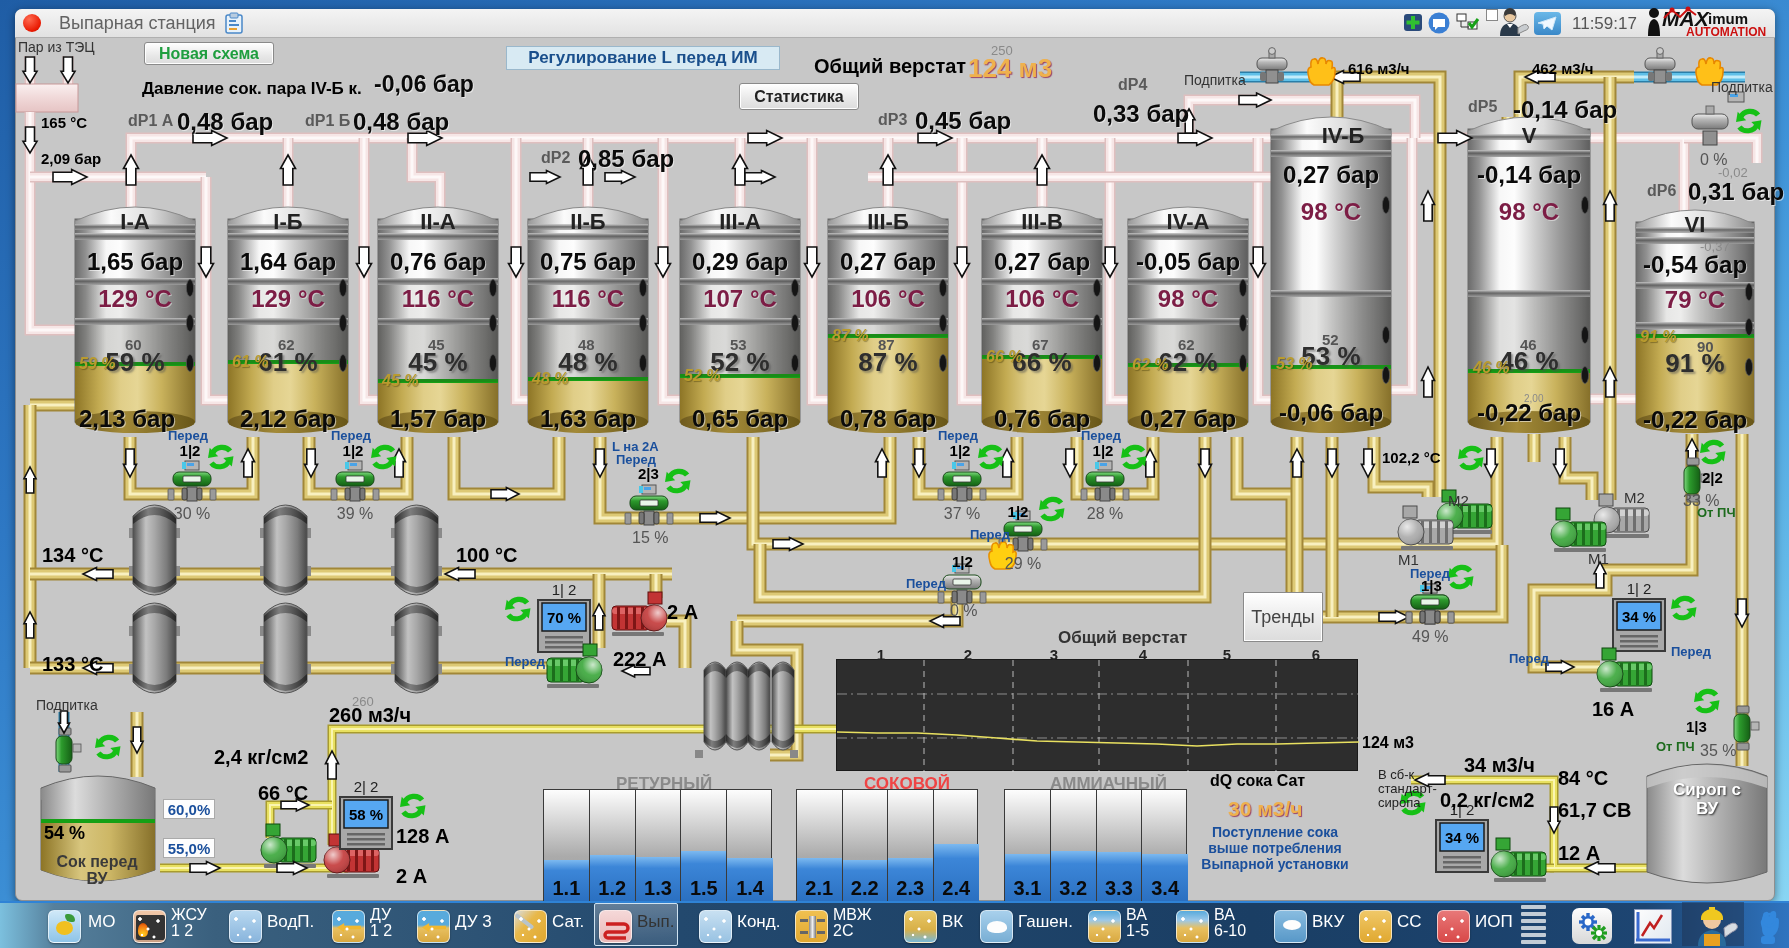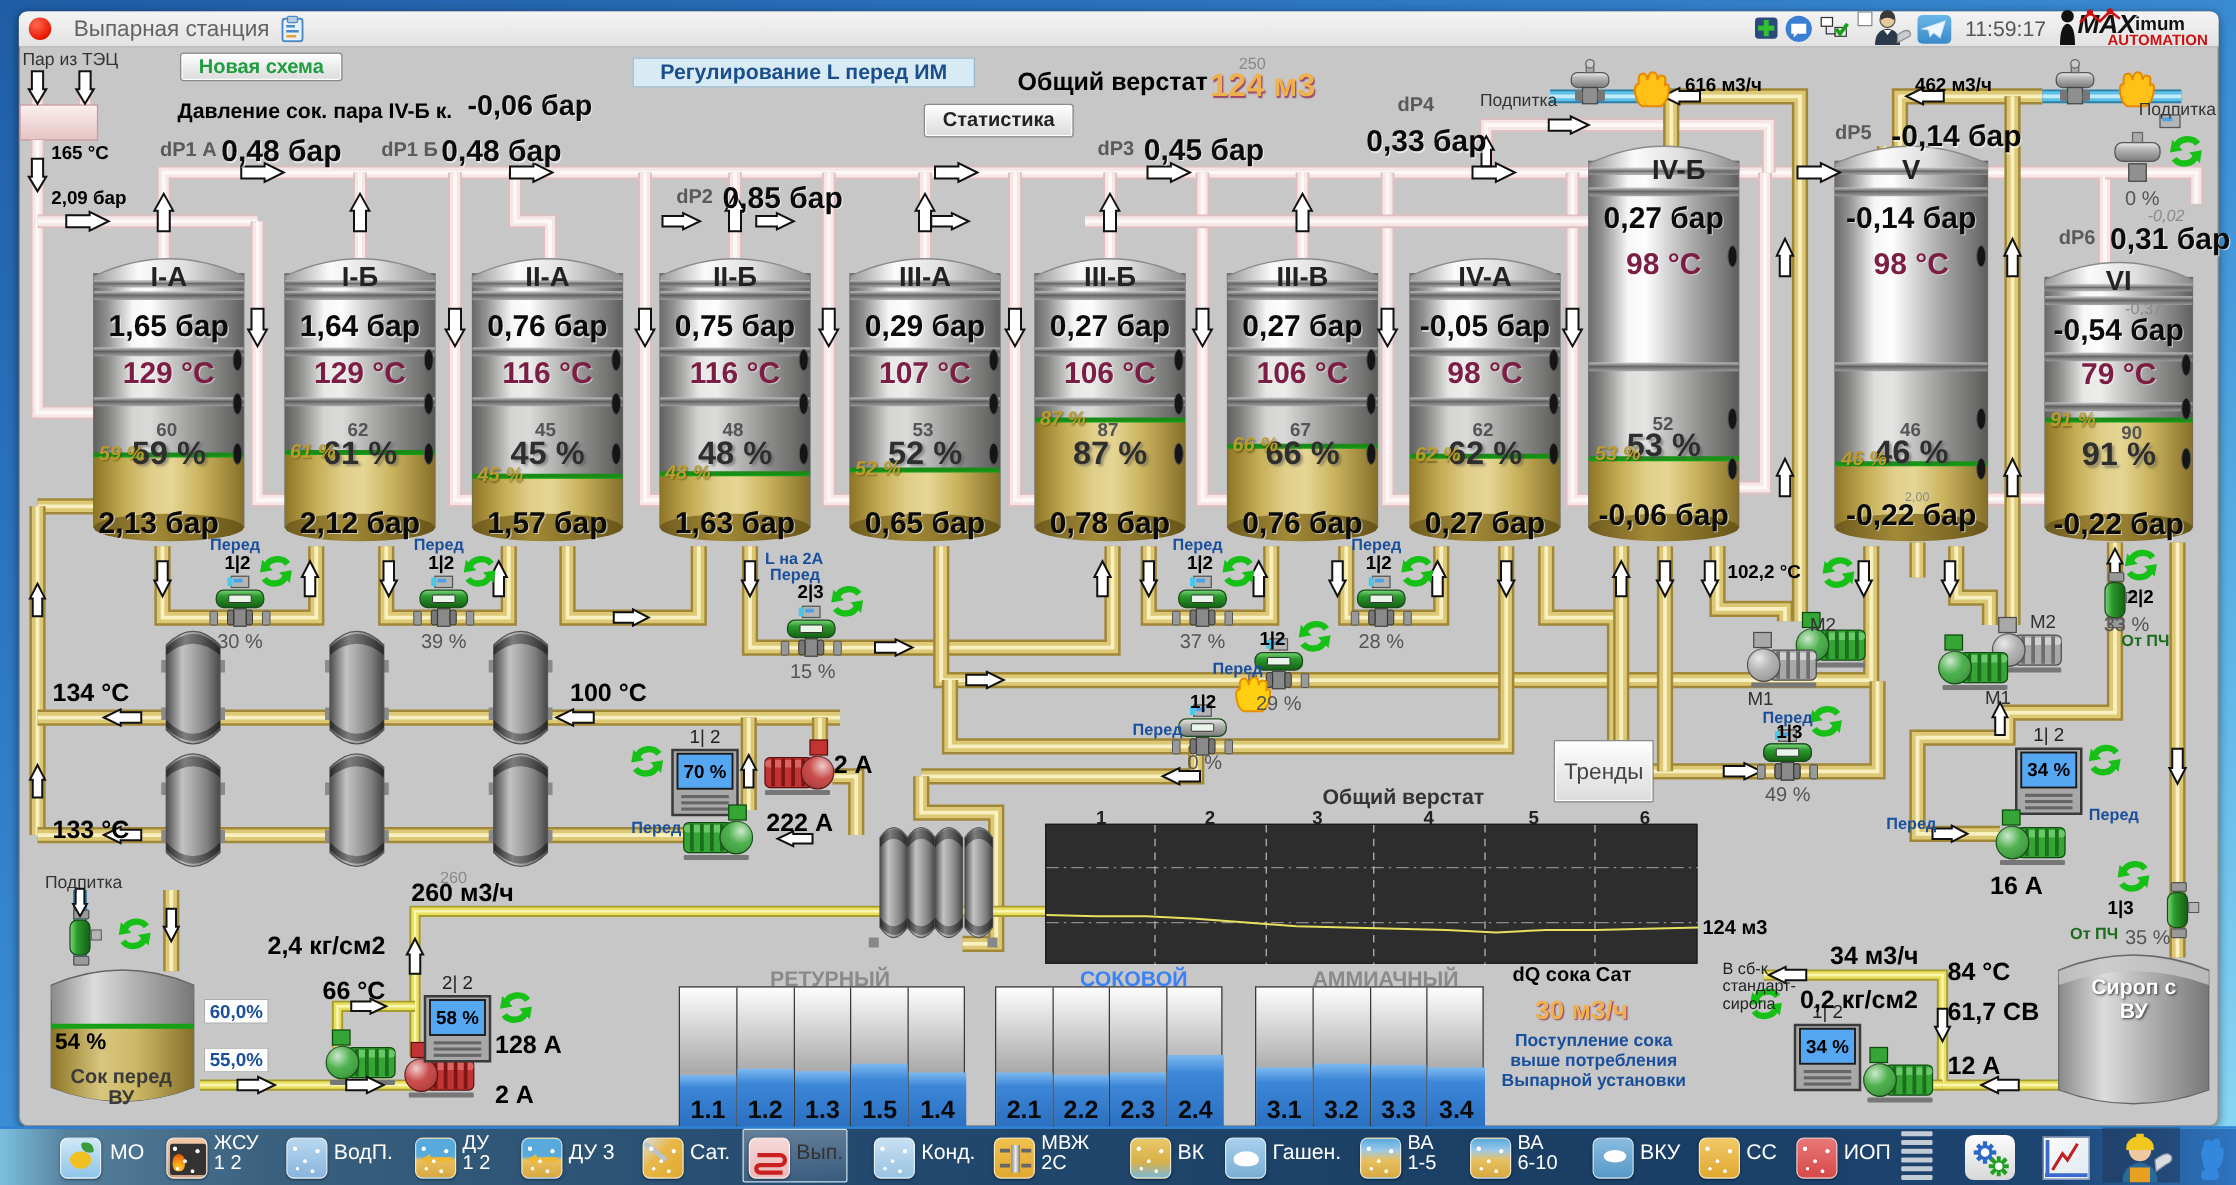--- a/index.html
+++ b/index.html
@@ -1026,21 +1026,21 @@
 <div class="lb gray" style="left:541px;top:150px;font-size:16px;">dP2</div>
 <div class="lb big" style="left:578px;top:146px;">0,85 бар</div>
 <div class="lb gray" style="left:878px;top:112px;font-size:16px;">dP3</div>
 <div class="lb big" style="left:915px;top:108px;">0,45 бар</div>
 <div class="lb gray" style="left:1118px;top:77px;font-size:16px;">dP4</div>
 <div class="lb big" style="left:1093px;top:101px;">0,33 бар</div>
 <div class="lb gray" style="left:1468px;top:99px;font-size:16px;">dP5</div>
 <div class="lb big" style="left:1513px;top:97px;">-0,14 бар</div>
 <div class="lb gray" style="left:1647px;top:183px;font-size:16px;">dP6</div>
 <div class="lb big" style="left:1688px;top:179px;">0,31 бар</div>
-<div class="lb " style="left:1718px;top:166px;font-size:13px;color:#8a8a8a;font-style:italic;">-0,02</div>
+<div class="lb " style="left:1718px;top:166px;font-size:13px;color:#8a8a8a;">-0,02</div>
 <div class="lb " style="left:1700px;top:152px;font-size:16px;color:#555;">0 %</div>
 <div class="lb b" style="left:165px;top:115px;font-size:15px;left:41px;">165 °C</div>
 <div class="lb b" style="left:41px;top:151px;font-size:15px;">2,09 бар</div>
 <div class="lb " style="left:1184px;top:73px;font-size:14px;color:#333;">Подпитка</div>
 <div class="lb " style="left:1711px;top:80px;font-size:14px;color:#333;">Подпитка</div>
 <div class="lb b" style="left:1348px;top:61px;font-size:15px;">616 м3/ч</div>
 <div class="lb b" style="left:1532px;top:61px;font-size:15px;">462 м3/ч</div>
 <div style="position:absolute;left:836px;top:659px;width:522px;height:112px;background:#2d2d2d;border:1px solid #1a1a1a"><svg width="522" height="112">
       <line x1="87" y1="0" x2="87" y2="112" stroke="#e8e8e8" stroke-width="1" stroke-dasharray="6,5" opacity="0.75"></line>
       <line x1="176" y1="0" x2="176" y2="112" stroke="#e8e8e8" stroke-width="1" stroke-dasharray="6,5" opacity="0.75"></line>
@@ -1075,21 +1075,21 @@
     </div>
     <div style="position:absolute;left:137.39999999999998px;top:0;width:45.8px;height:112px;border-right:1.5px solid #3a3a3a">
       <div style="position:absolute;left:0;bottom:0;width:100%;height:51px;background:linear-gradient(#7cb9f0,#3c86d8 25%,#2a6fc0)"></div>
       <div style="position:absolute;left:0;bottom:2px;width:100%;text-align:center;font-weight:bold;font-size:20px;color:#0a0a0a">1.5</div>
     </div>
     <div style="position:absolute;left:183.2px;top:0;width:45.8px;height:112px;border-right:none">
       <div style="position:absolute;left:0;bottom:0;width:100%;height:44px;background:linear-gradient(#7cb9f0,#3c86d8 25%,#2a6fc0)"></div>
       <div style="position:absolute;left:0;bottom:2px;width:100%;text-align:center;font-weight:bold;font-size:20px;color:#0a0a0a">1.4</div>
     </div>
   </div>
-<div class="lb b" style="left:864px;top:775px;font-size:17px;color:#3b82f6">СОКОВОЙ</div>
+<div class="lb b" style="left:864px;top:775px;font-size:17px;color:#ef4444">СОКОВОЙ</div>
 <div style="position:absolute;left:796px;top:789px;width:182px;height:112px;border:1.5px solid #3a3a3a;background:linear-gradient(#fdfdfd,#ababab 60%,#9a9a9a)">
     <div style="position:absolute;left:0.0px;top:0;width:45.5px;height:112px;border-right:1.5px solid #3a3a3a">
       <div style="position:absolute;left:0;bottom:0;width:100%;height:44px;background:linear-gradient(#7cb9f0,#3c86d8 25%,#2a6fc0)"></div>
       <div style="position:absolute;left:0;bottom:2px;width:100%;text-align:center;font-weight:bold;font-size:20px;color:#0a0a0a">2.1</div>
     </div>
     <div style="position:absolute;left:45.5px;top:0;width:45.5px;height:112px;border-right:1.5px solid #3a3a3a">
       <div style="position:absolute;left:0;bottom:0;width:100%;height:42px;background:linear-gradient(#7cb9f0,#3c86d8 25%,#2a6fc0)"></div>
       <div style="position:absolute;left:0;bottom:2px;width:100%;text-align:center;font-weight:bold;font-size:20px;color:#0a0a0a">2.2</div>
     </div>
     <div style="position:absolute;left:91.0px;top:0;width:45.5px;height:112px;border-right:1.5px solid #3a3a3a">

